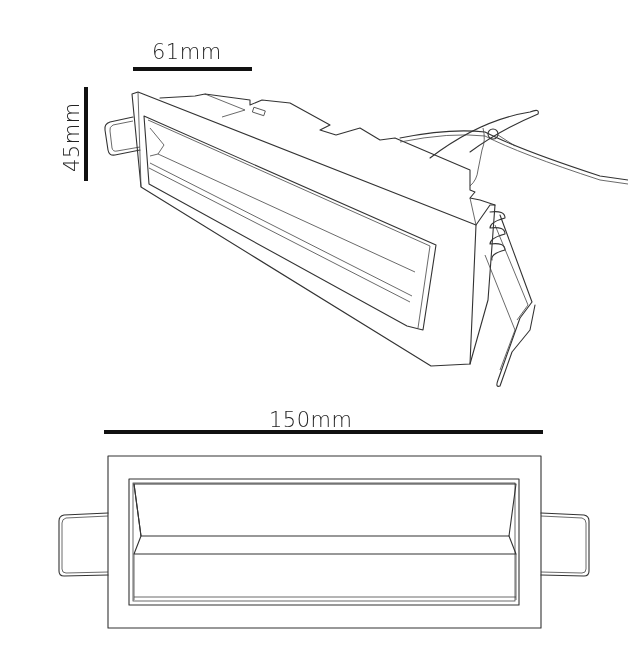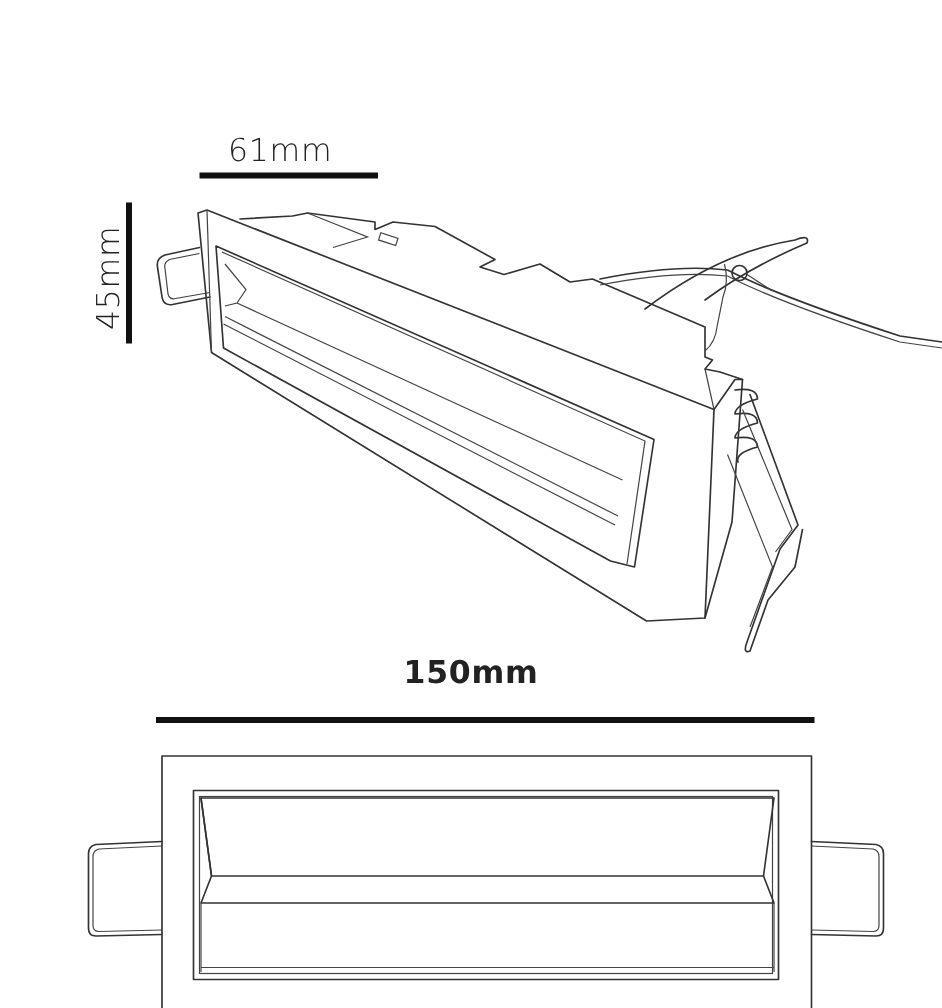--- a/index.html
+++ b/index.html
@@ -1,38 +1,38 @@
 <!DOCTYPE html>
 <html><head>
   <meta charset="utf-8">
   <style>
     html, body { margin: 0; padding: 0; background: #ffffff; }
     body { width: 628px; height: 672px; position: relative; overflow: hidden;
            font-family: "DejaVu Sans", sans-serif; }
-    .canvas { position: absolute; left: 0; top: 0; width: 628px; height: 620px; margin-top: 48px; }
+    .canvas { position: absolute; left: 0; top: 0; width: 628px; height: 620px; }
     .dim-label { position: absolute; font-size: 21px; color: #222; font-weight: 300;
                  letter-spacing: 0.5px; line-height: 1; font-family: "DejaVu Sans", sans-serif; }
     .dim-bar { position: absolute; background: #111; }
     .vert { transform: rotate(-90deg); transform-origin: left top; white-space: nowrap; }
     svg { position: absolute; left: 0; top: 0; }
     .ln { fill: none; stroke: #333; stroke-width: 1.1; stroke-linejoin: round; stroke-linecap: round; }
     .ln-thin { fill: none; stroke: #444; stroke-width: 0.8; }
   </style>
 </head>
 <body>
 
 <div class="canvas">
 
   <div class="dim-label" style="left:152px; top:42px;">61mm</div>
   <div class="dim-bar" style="left:133px; top:67px; width:119px; height:4px;"></div>
 
   <div class="dim-label vert" style="left:62px; top:172px;">45mm</div>
   <div class="dim-bar" style="left:84px; top:87px; width:4px; height:94px;"></div>
 
-  <div class="dim-label" style="left:269px; top:390px;font-weight:bold;">150mm</div>
+  <div class="dim-label" style="left:269px; top:410px;">150mm</div>
   <div class="dim-bar" style="left:104px; top:430px; width:439px; height:4px;"></div>
 
   <svg width="628" height="672" viewBox="0 0 628 672">
 
     <path class="ln" d="M133,117 L110,122 Q104,124 105,130 L108,150 Q109,156 115,155 L140,150"></path>
     <path class="ln-thin" d="M133,121 L113,125 Q109,127 110,131 L112,148 Q113,152 117,151 L140,147"></path>
 
     <path class="ln" d="M160,98 L195,96 L205,94 L250,100 L250,105 L262,100 L290,103 L330,125 L320,130 L336,135 L360,128 L380,140 L395,138 L470,170 L470,190 L475,192 L470,198 L480,200 L495,205"></path>
     <path class="ln-thin" d="M205,94 L245,110 L222,117"></path>
     <rect class="ln-thin" x="253" y="109" width="12" height="5" transform="rotate(18 259 111)"></rect>

